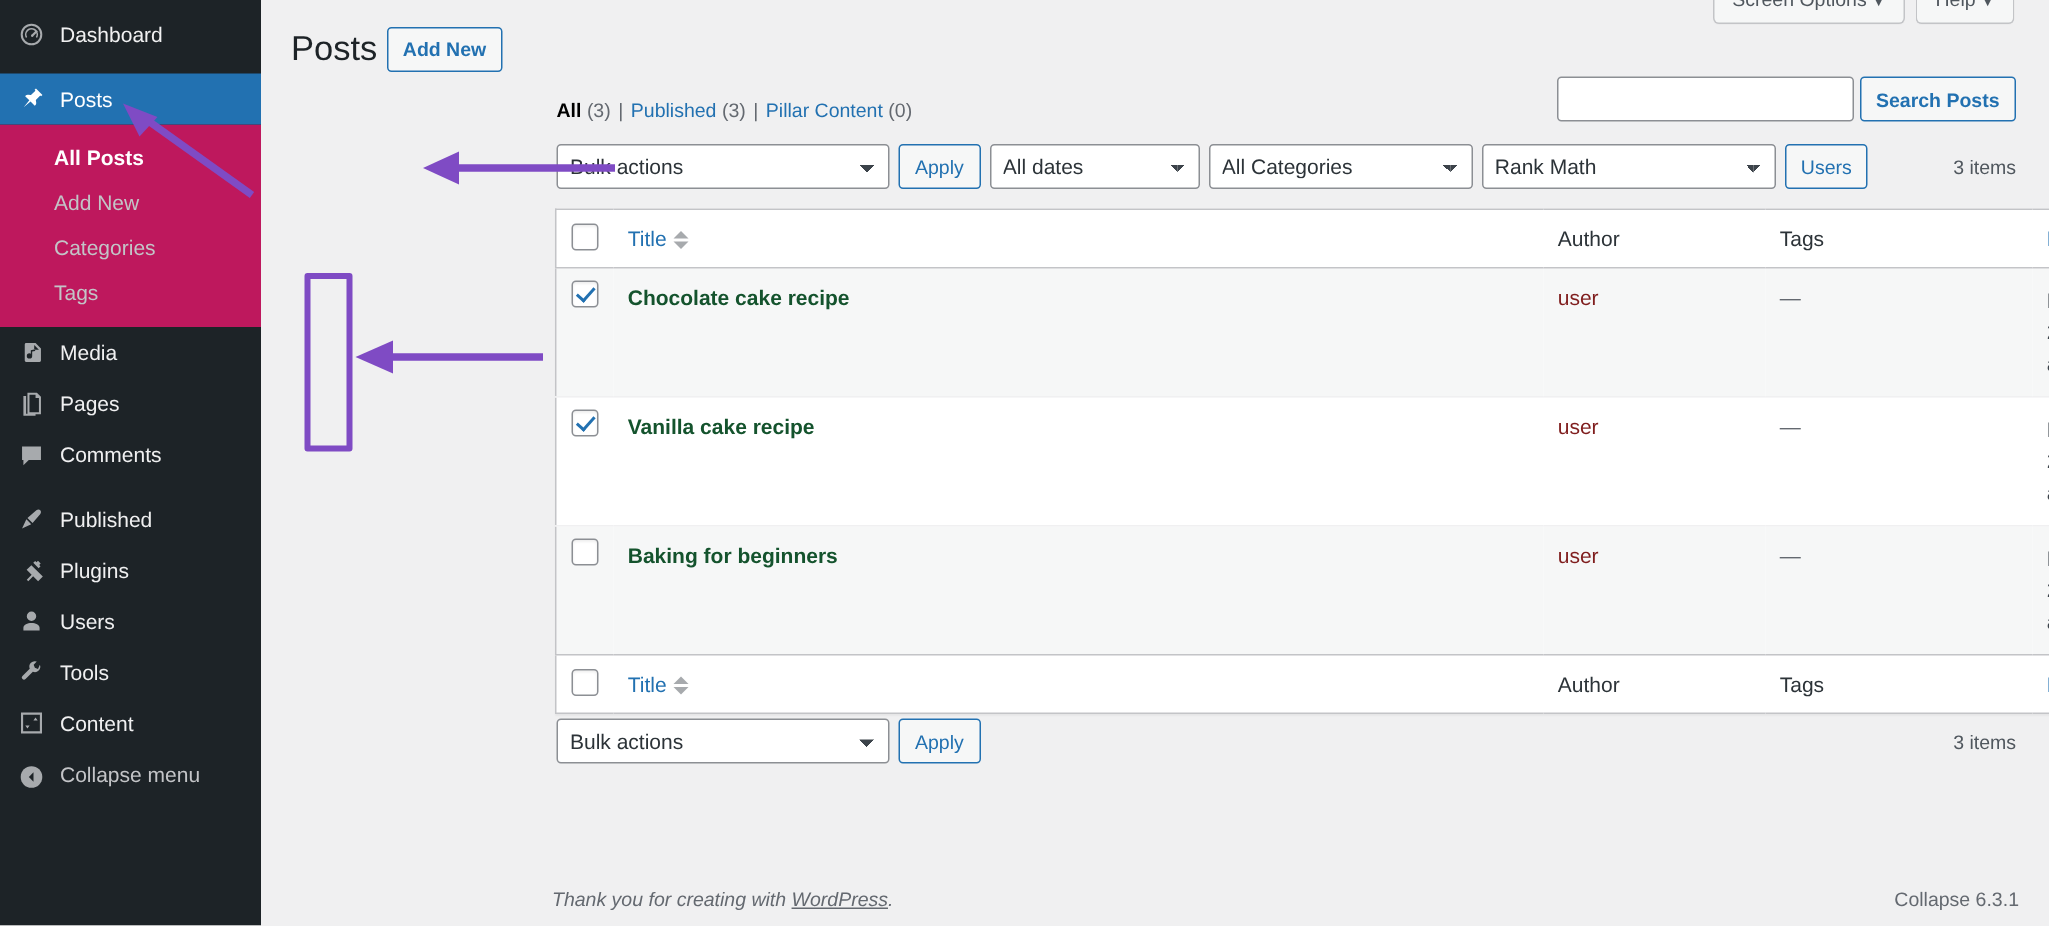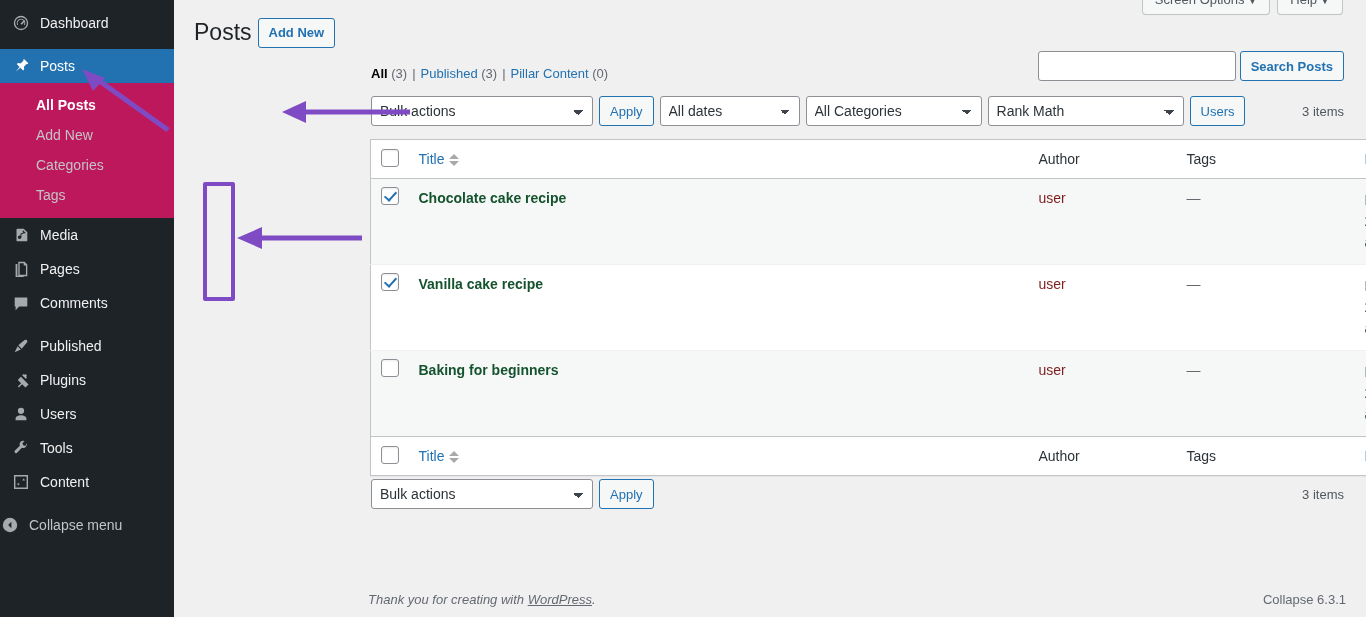--- a/index.html
+++ b/index.html
@@ -44,22 +44,22 @@
   }
   .menu-sep { height: 9px; }
   #submenu { background: #be185d; padding: 7px 0 8px 0; }
   .sub-item {
     display: block; padding: 6px 0 6px 36px;
     font-size: 14px; color: #c3c4c7; line-height: 18px;
     text-decoration: none; cursor: pointer;
   }
   .sub-item.current { color: #fff; font-weight: 600; }
   .collapse {
-    display: flex; align-items: center;
-    height: 34px; color: #c3c4c7;
+    display: flex; align-items: flex-start;
+    height: 34px; padding-left: 11px; color: #c3c4c7;
     font-size: 14px; cursor: pointer;
   }
   .collapse .ico { width: 20px; height: 20px; margin-right: 9px;
     display:flex; align-items:center; justify-content:center; color:#a7aaad;}
 
   
   #content {
     position: absolute; left: 174px; top: 0;
     width: 1192px; height: 617px;
     background: #f0f0f1;

